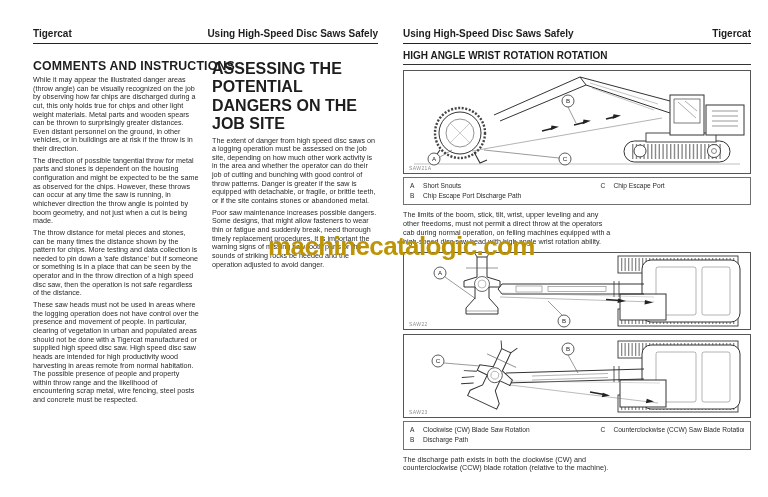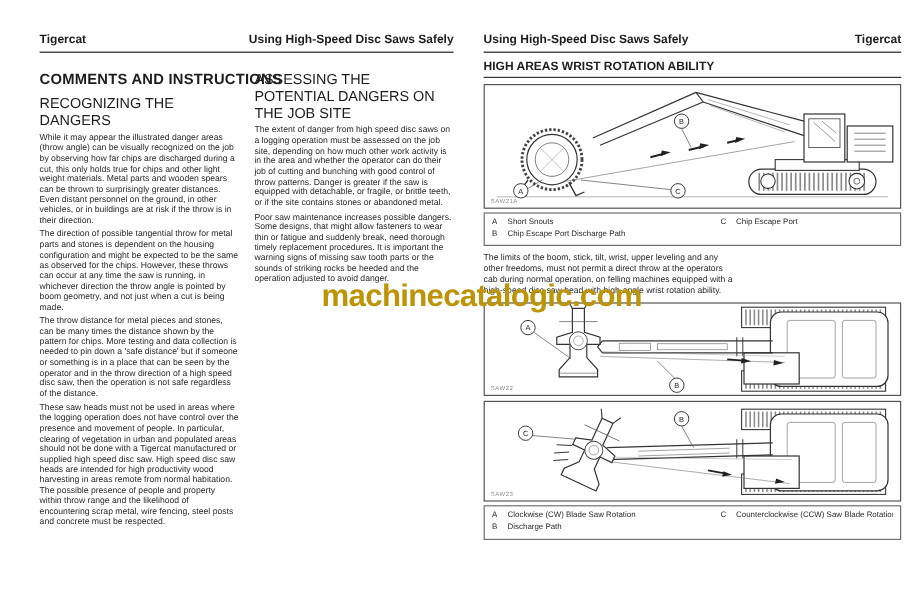--- a/index.html
+++ b/index.html
@@ -12,21 +12,21 @@
   .page-right{left:403px;width:348px;}
 
   .pg-header{display:flex;justify-content:space-between;align-items:center;
     font-weight:bold;font-size:10px;padding-bottom:4px;border-bottom:1.3px solid #222;}
 
   
   .doc-title{font-size:12.3px;font-weight:bold;margin:8px 0 3px 0;white-space:nowrap;letter-spacing:.2px;}
   .cols{display:flex;gap:13px;margin-top:7px;}
   .col1{width:166px;}
   .col2{width:173px;}
-  .sec-h{font-size:12px;font-weight:normal;margin:7px 0 3px 0;line-height:1.15;}
+  .sec-h{font-size:16px;font-weight:bold;margin:7px 0 3px 0;line-height:1.15;}
   .col1 .sec-h:first-child{margin-top:0;}
   .col2 .sec-h:first-child{margin-top:9px;}
   .body-p{font-size:7.2px;line-height:1.2;margin:0 0 3px 0;color:#2a2a2a;}
 
   
   .rp-section-h{font-size:10px;font-weight:bold;margin:6px 0 5px 0;padding-bottom:3px;border-bottom:1px solid #333;}
   .figure{border:1px solid #555;position:relative;background:#fff;}
   .figure svg{display:block;}
   .fig-tag{position:absolute;left:5px;bottom:2px;font-size:5px;color:#8d8d8d;letter-spacing:.4px;}
   .caption-box{border:1px solid #707070;margin-top:3px;padding:3px 6px;display:grid;
@@ -49,21 +49,20 @@
 <div class="page page-left">
   <div class="pg-header">
     <span>Tigercat</span>
     <span>Using High-Speed Disc Saws Safely</span>
   </div>
 
   <div class="cols">
     <div class="col1">
       <div class="doc-title">COMMENTS AND INSTRUCTIONS</div>
 
-      <div class="sec-h">RECOGNIZING THE DANGERS</div>
       <p class="body-p">While it may appear the illustrated danger areas (throw angle) can be visually recognized on the job by observing how far chips are discharged during a cut, this only holds true for chips and other light weight materials. Metal parts and wooden spears can be thrown to surprisingly greater distances. Even distant personnel on the ground, in other vehicles, or in buildings are at risk if the throw is in their direction.</p>
 
       <p class="body-p">The direction of possible tangential throw for metal parts and stones is dependent on the housing configuration and might be expected to be the same as observed for the chips. However, these throws can occur at any time the saw is running, in whichever direction the throw angle is pointed by boom geometry, and not just when a cut is being made.</p>
 
       <p class="body-p">The throw distance for metal pieces and stones, can be many times the distance shown by the pattern for chips. More testing and data collection is needed to pin down a 'safe distance' but if someone or something is in a place that can be seen by the operator and in the throw direction of a high speed disc saw, then the operation is not safe regardless of the distance.</p>
 
       <p class="body-p">These saw heads must not be used in areas where the logging operation does not have control over the presence and movement of people. In particular, clearing of vegetation in urban and populated areas should not be done with a Tigercat manufactured or supplied high speed disc saw. High speed disc saw heads are intended for high productivity wood harvesting in areas remote from normal habitation. The possible presence of people and property within throw range and the likelihood of encountering scrap metal, wire fencing, steel posts and concrete must be respected.</p>
     </div>
 
     <div class="col2">
@@ -75,21 +74,21 @@
   </div>
 
 </div>
 
 <div class="page page-right">
   <div class="pg-header">
     <span>Using High-Speed Disc Saws Safely</span>
     <span>Tigercat</span>
   </div>
 
-  <div class="rp-section-h">HIGH AREAS WRIST ROTATION ABILITY</div>
+  <div class="rp-section-h">HIGH ANGLE WRIST ROTATION ROTATION</div>
 
   <div class="figure">
     <svg width="100%" height="102" viewBox="0 0 338 102">
       <line x1="6" y1="93" x2="332" y2="93" stroke="#b0b0b0" stroke-width="0.8"></line>
 
       <g>
         <line x1="224" y1="80.5" x2="314" y2="80.5" stroke="#8a8a8a" stroke-width="15" stroke-dasharray="1.4 2.4"></line>
         <rect x="216" y="70" width="106" height="21" rx="10.5" fill="none" stroke="#333" stroke-width="1"></rect>
         <circle cx="306" cy="80" r="6.5" fill="#fff" stroke="#333" stroke-width="0.9"></circle>
         <circle cx="306" cy="80" r="2.5" fill="#fff" stroke="#555" stroke-width="0.7"></circle>
@@ -293,16 +292,17 @@
         <span class="cap-letter">B</span><span>Discharge Path</span>
       </div>
     </div>
     <div>
       <div class="cap-row">
         <span class="cap-letter">C</span><span>Counterclockwise (CCW) Saw Blade Rotation</span>
       </div>
     </div>
   </div>
 
+  <p class="rp-para">The discharge path exists in both the clockwise (CW) and counterclockwise (CCW) blade rotation (relative to the machine).</p>
 
 </div>
 
 <div class="watermark" style="color: rgb(189, 148, 6);">machinecatalogic.com</div>
 
 </body></html>

